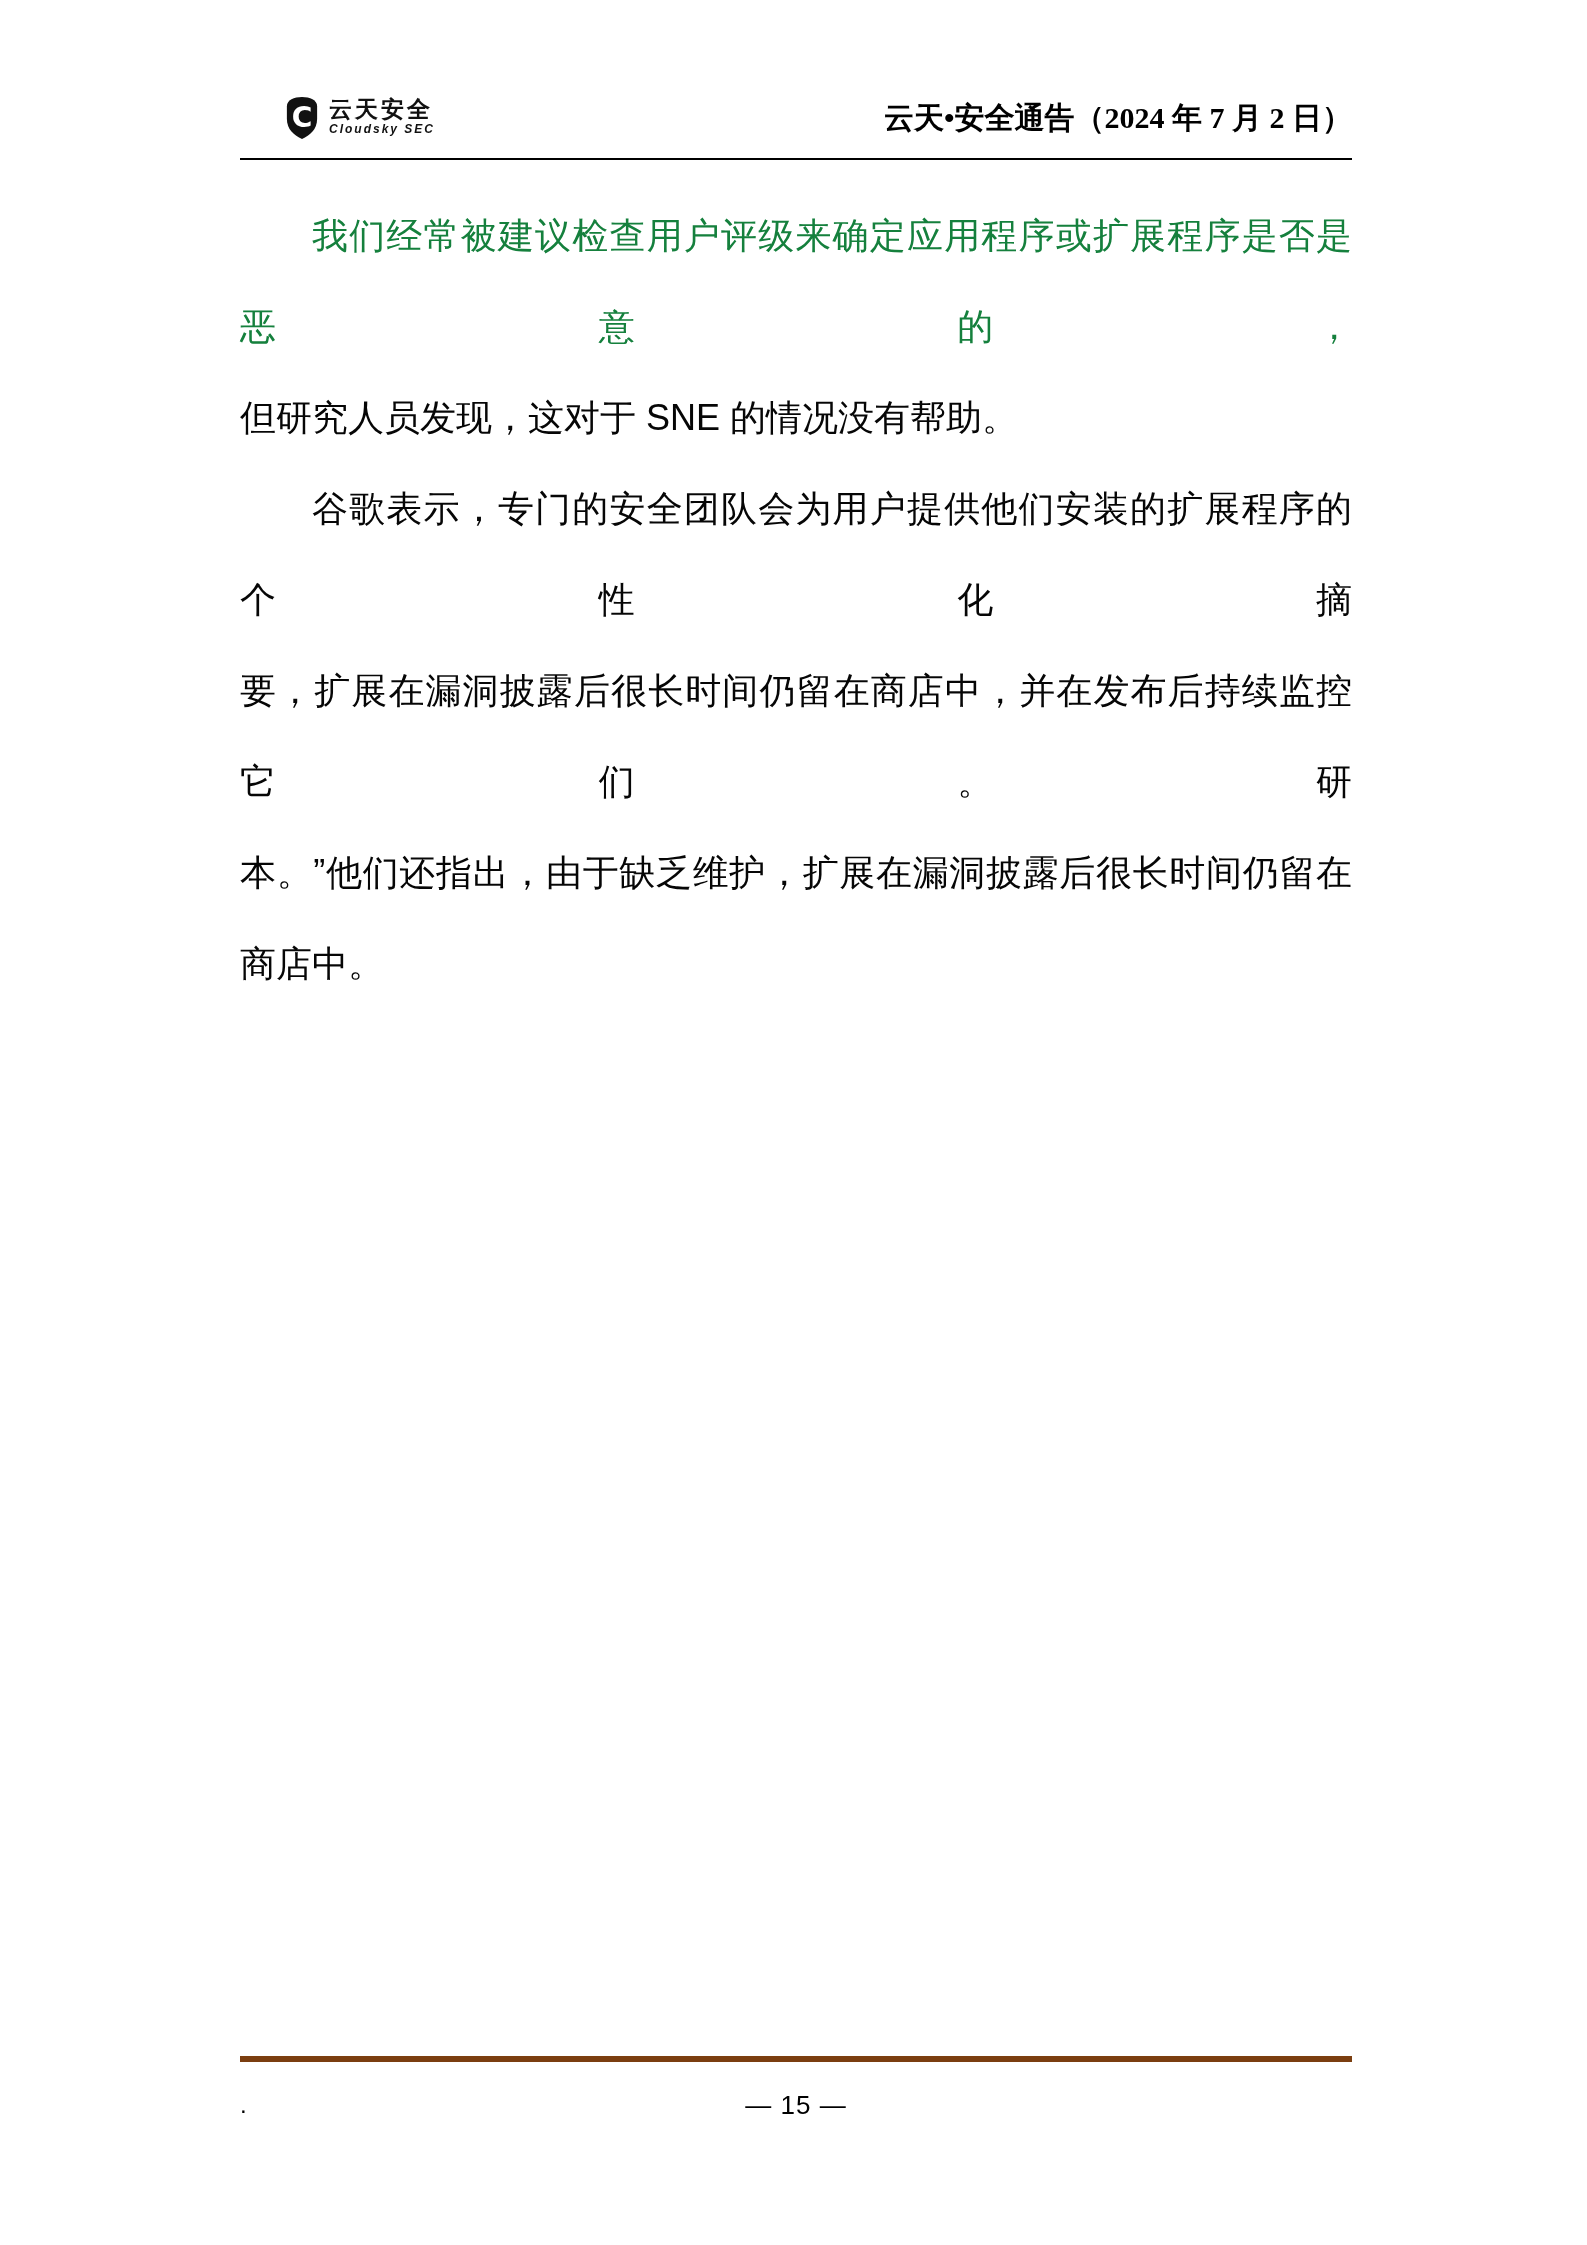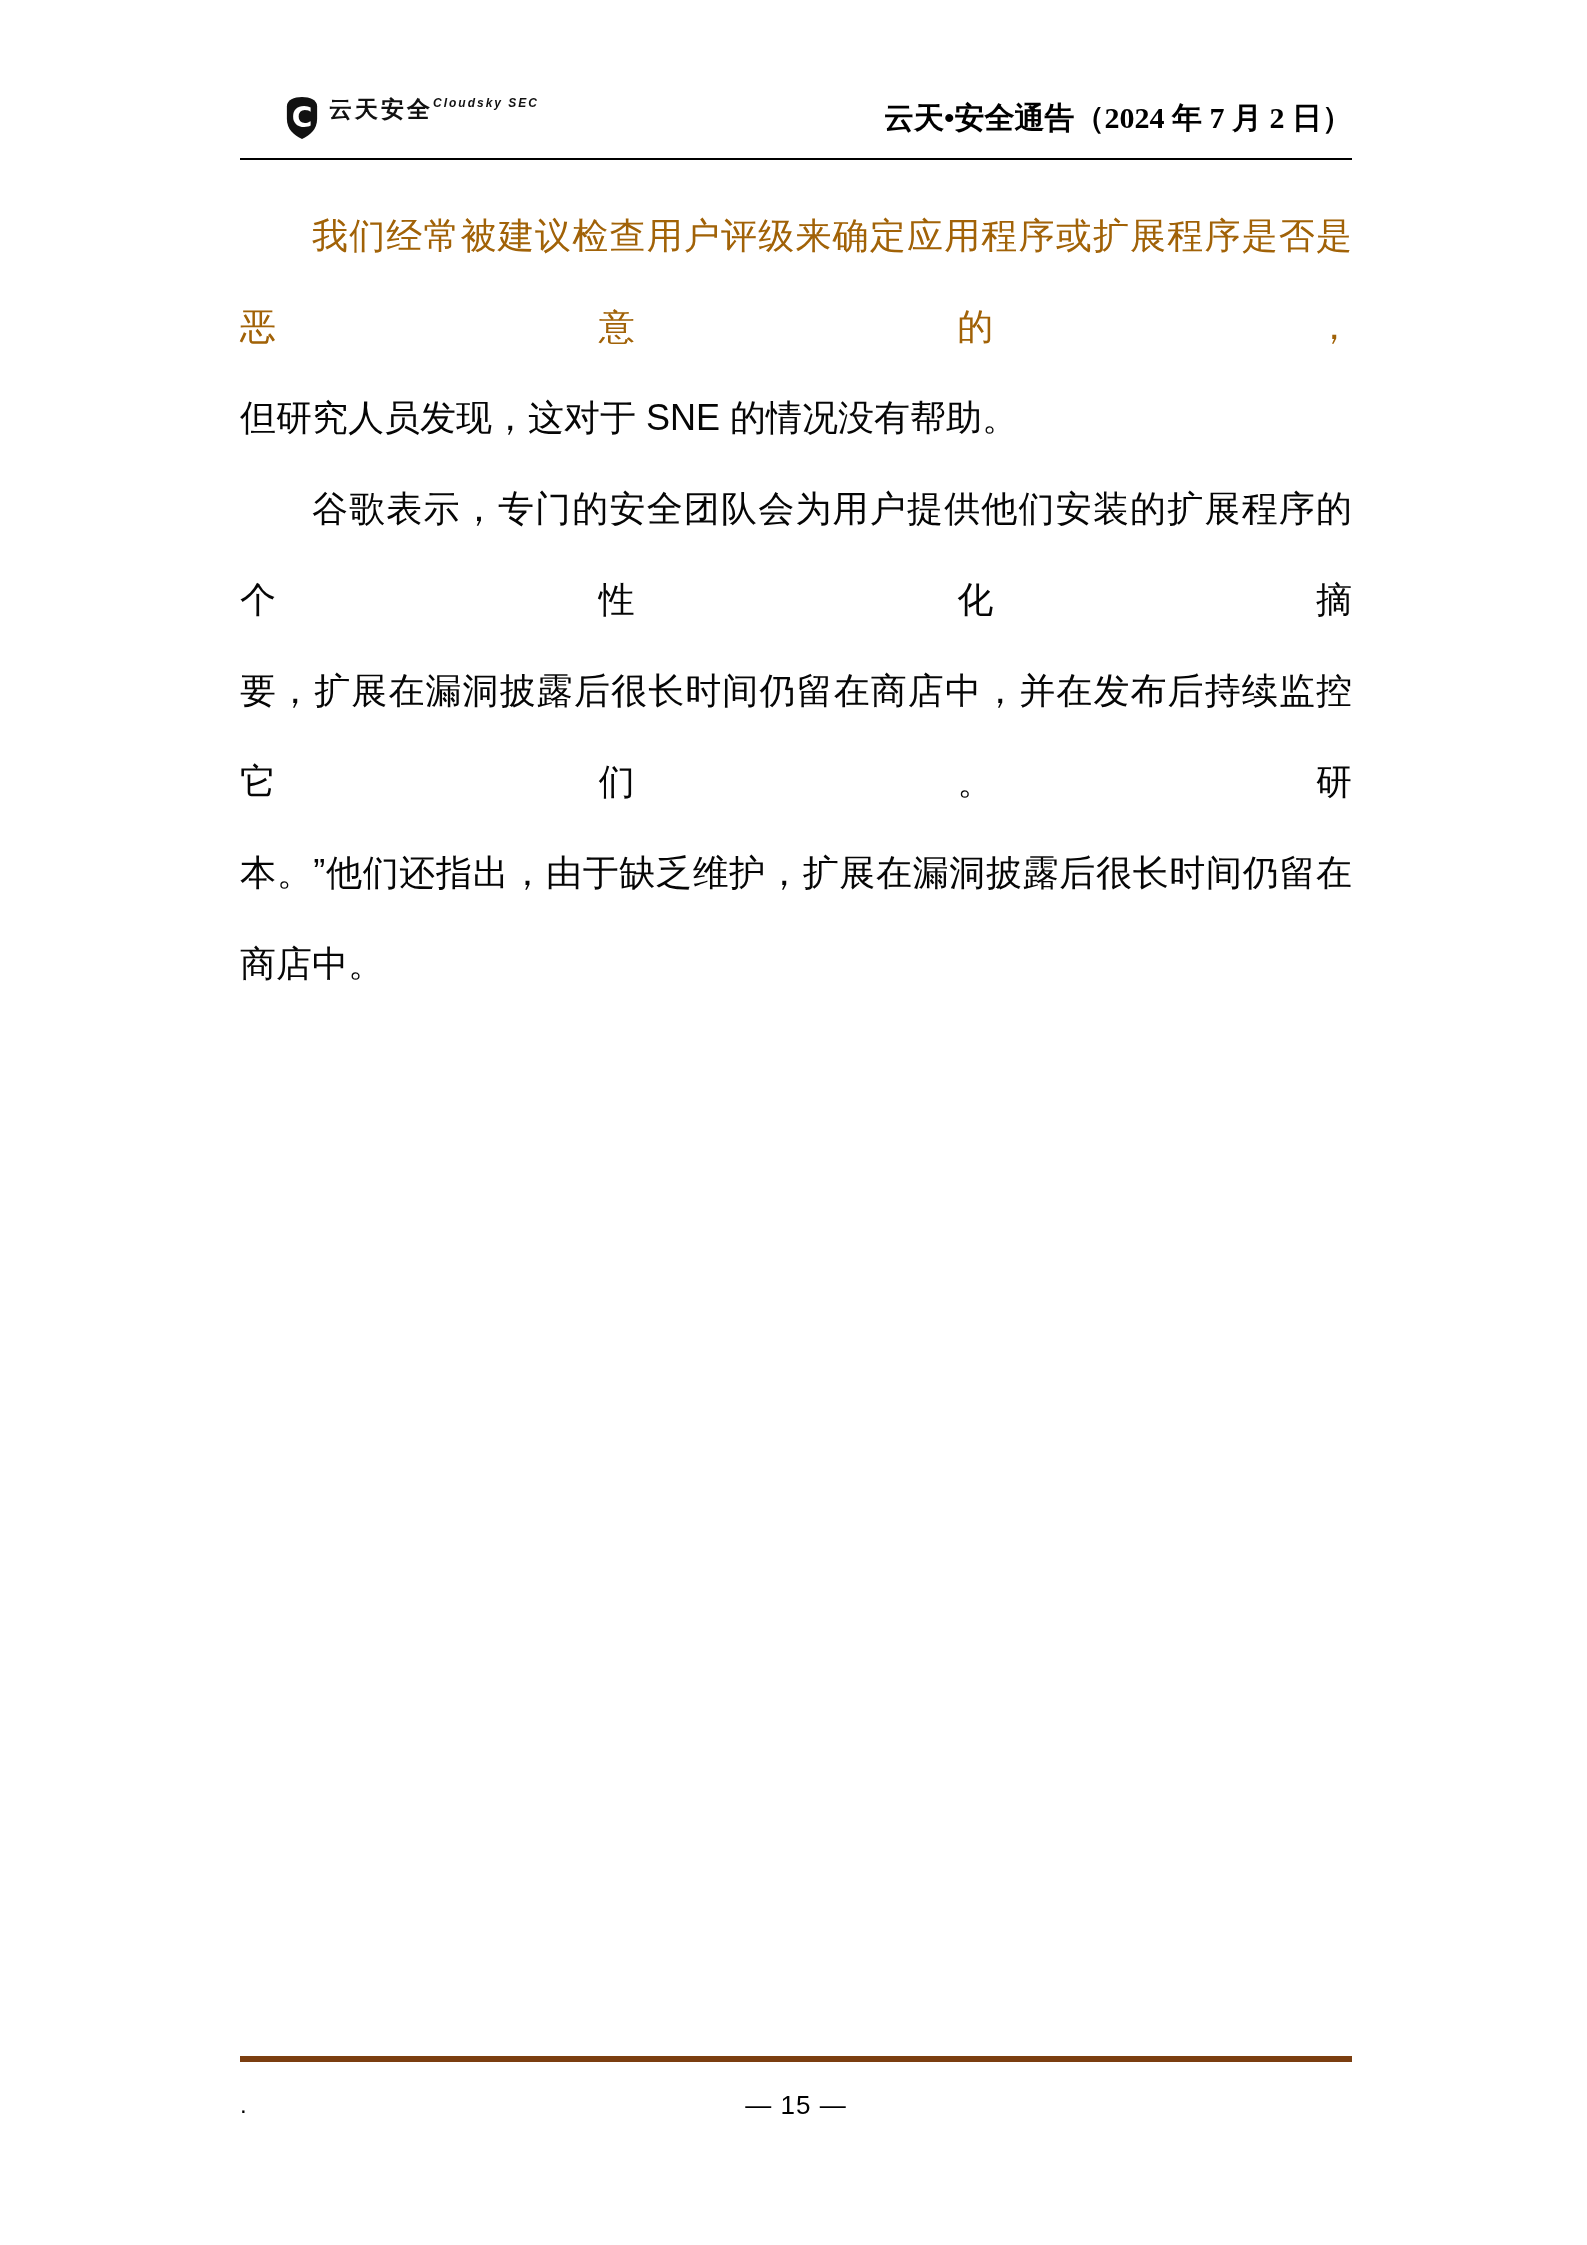--- a/index.html
+++ b/index.html
@@ -4,21 +4,21 @@
 <style>
   * { margin:0; padding:0; box-sizing:border-box; }
   html,body { width:1587px; height:2245px; background:#ffffff; overflow:hidden;
               font-family:"Liberation Sans","DejaVu Sans",sans-serif; color:#000; }
   .page { position:relative; width:1587px; height:2245px; background:#fff; }
 
   
   .header { position:absolute; top:94px; left:240px; width:1112px; height:52px; }
   .logo { position:absolute; left:44px; top:2px; display:flex; align-items:flex-start; gap:9px; }
   .logo-badge { width:36px; height:44px; display:block; }
-  .logo-text { display:flex; flex-direction:row; justify-content:center; }
+  .logo-text { display:flex; flex-direction:column; justify-content:center; }
   .logo-cn { font-size:23px; font-weight:700; letter-spacing:3px; line-height:26px; color:#111; }
   .logo-en { font-size:12px; font-weight:700; font-style:italic; letter-spacing:2px; line-height:14px; color:#111; }
   .bulletin-title { position:absolute; right:0; top:9px; font-family:"Liberation Serif","DejaVu Serif",serif;
                     font-weight:700; font-size:30px; line-height:30px; white-space:nowrap; }
   .header-rule { position:absolute; top:158px; left:240px; width:1112px; height:2px; background:#000; }
 
   
   .doc-body { position:absolute; top:190px; left:240px; width:1112px; }
   .line { font-size:36px; line-height:91px; color:#060606;
           text-align:justify; text-align-last:justify; white-space:normal;
@@ -46,21 +46,21 @@
       <div class="logo-text">
         <span class="logo-cn">云天安全</span>
         <span class="logo-en">Cloudsky SEC</span>
       </div>
     </div>
     <div class="bulletin-title">云天•安全通告（2024 年 7 月 2 日）</div>
   </header>
   <div class="header-rule"></div>
 
   <main class="doc-body">
-    <div class="line indent" style="color: #a16207;">我们经常被建议检查用户评级来确定应用程序或扩展程序是否是恶意的，</div>
+    <div class="line indent" style="color: #15803d;">我们经常被建议检查用户评级来确定应用程序或扩展程序是否是恶意的，</div>
     <div class="line end" style="color: rgb(6, 6, 6);">但研究人员发现，这对于 SNE 的情况没有帮助。</div>
     <div class="line indent" style="color: rgb(6, 6, 6);">谷歌表示，专门的安全团队会为用户提供他们安装的扩展程序的个性化摘</div>
     <div class="line" style="color: rgb(6, 6, 6);">要，扩展在漏洞披露后很长时间仍留在商店中，并在发布后持续监控它们。研</div>
     <div class="line end" style="color: rgb(6, 6, 6);">本。”他们还指出，由于缺乏维护，扩展在漏洞披露后很长时间仍留在商店中。</div>
   </main>
 
   <div class="footer-rule" style="background: rgb(123, 62, 16);"></div>
   <footer class="footer-row">
     <span class="footer-dot">.</span>
     <span class="page-number">— 15 —</span>

